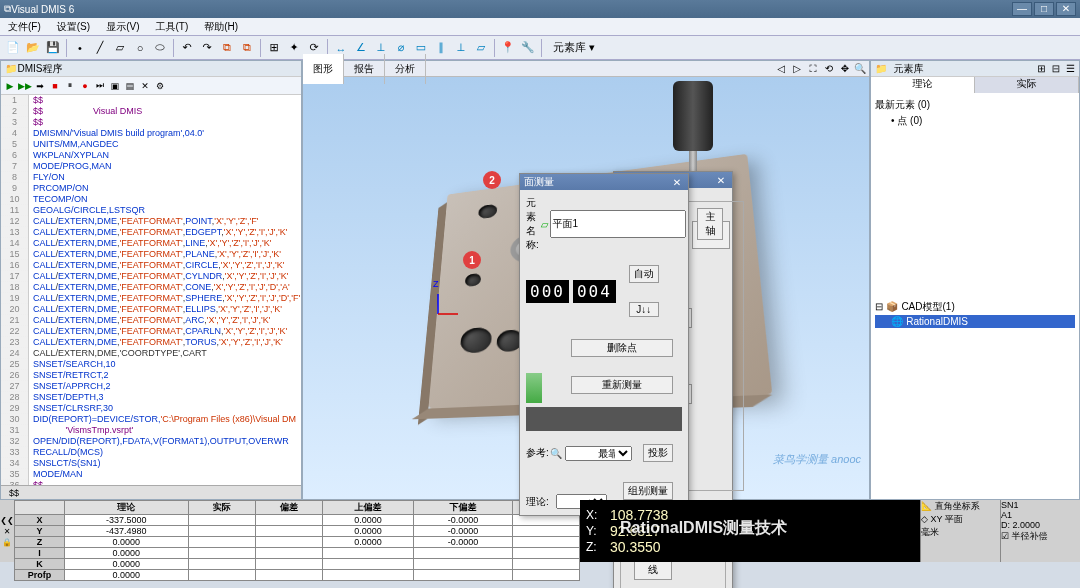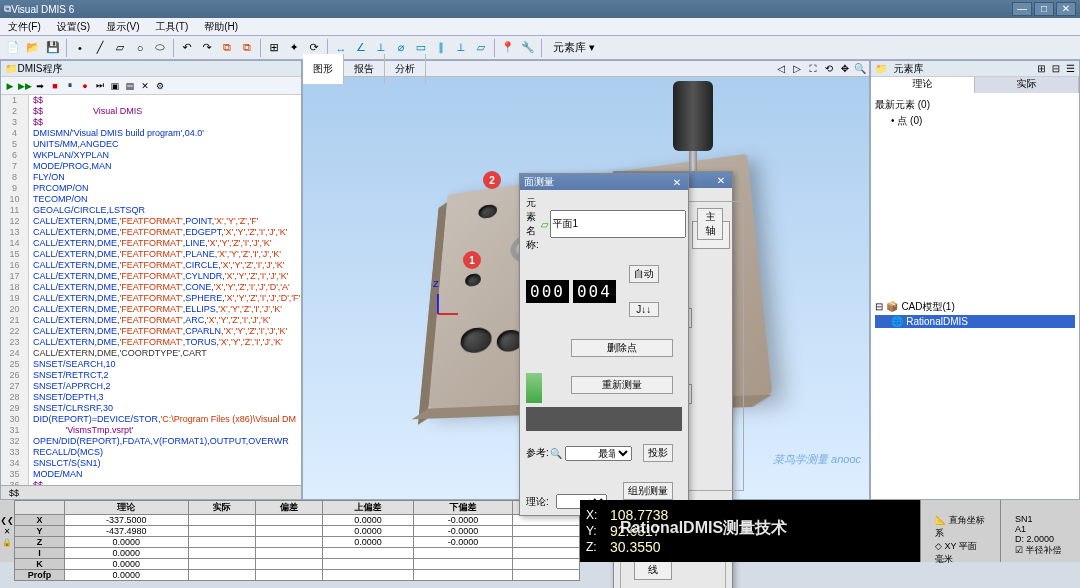--- a/index.html
+++ b/index.html
@@ -85,21 +85,21 @@
 .bottom-area { height: 62px; display: flex; background: #222; }
 .result-table { border-collapse: collapse; background: #fff; font-size: 9px; flex: 1; }
 .result-table th, .result-table td { border: 1px solid #888; padding: 0 4px; height: 11px; text-align: center; white-space: nowrap; }
 .result-table th { background: #e0e0e0; }
 .result-table td.label { background: #cccccc; font-weight: bold; width: 50px; }
 .coord-display { width: 340px; background: #000; color: #0f0; padding: 2px 6px; font-family: monospace; display: flex; flex-direction: column; justify-content: center; position: relative; }
 .coord-row { display: flex; align-items: center; font-size: 12px; }
 .coord-row .lbl { color: #fff; width: 24px; }
 .coord-row .val { color: #fef9c3; font-size: 14px; }
 .coord-overlay { position: absolute; top: 18px; left: 40px; color: #fff; font-size: 16px; font-weight: bold; opacity: 0.9; text-shadow: 1px 1px 2px #000; }
-.side-info { width: 80px; background: #d0d0d0; font-size: 9px; padding: 14px; border-left: 1px solid #888; }
+.side-info { width: 80px; background: #d0d0d0; font-size: 9px; padding: 0; border-left: 1px solid #888; }
 
 .scroll-track { height: 14px; background: #e0e0e0; border-top: 1px solid #aaa; display: flex; align-items: center; }
 </style>
 </head>
 <body>
 
 <div class="titlebar">
   <span>⧉</span>
   <span>Visual DMIS 6</span>
   <span class="spacer"></span>

